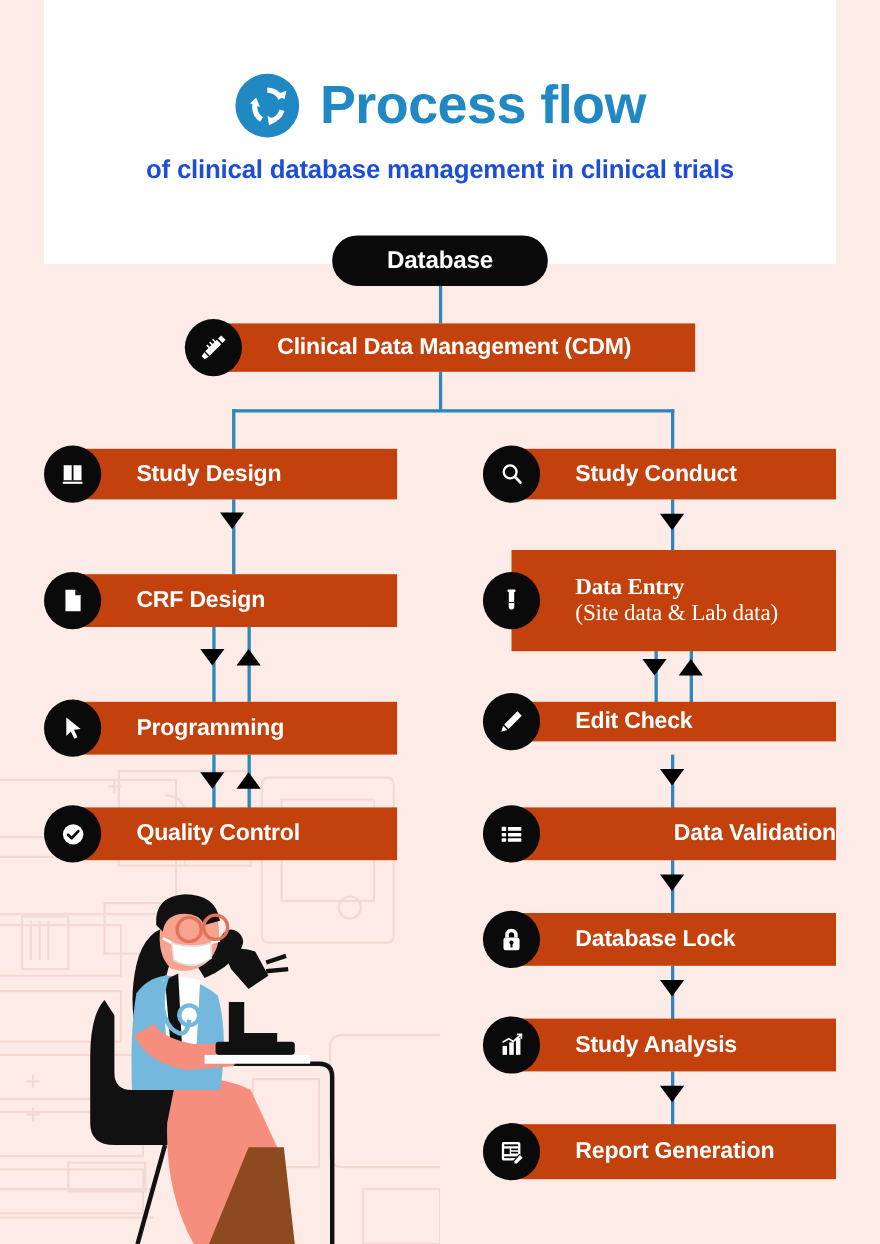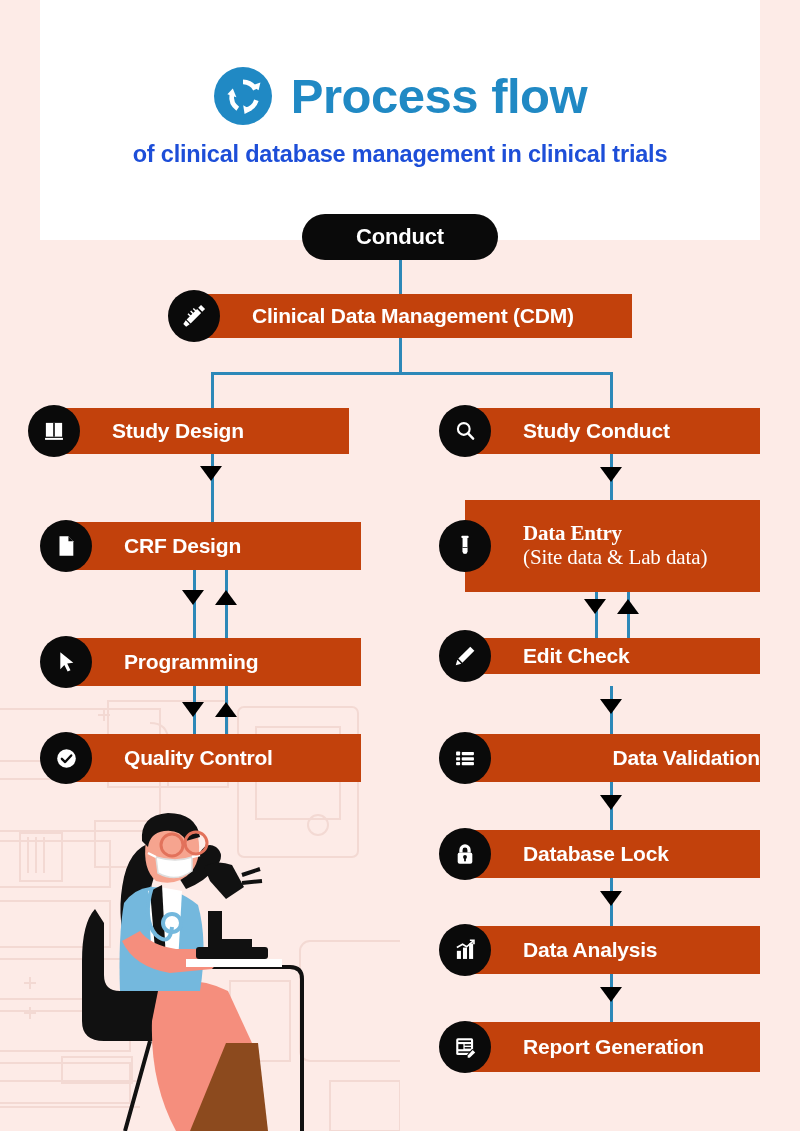--- a/index.html
+++ b/index.html
@@ -206,42 +206,42 @@
   <div class="conn vline" style="left:610px;top:782px;height:68px;"></div>
   <div class="arrow arrow-down" style="left:600px;top:795px;"></div>
 
   <div class="conn vline" style="left:610px;top:878px;height:68px;"></div>
   <div class="arrow arrow-down" style="left:600px;top:891px;"></div>
 
   <div class="conn vline" style="left:610px;top:974px;height:68px;"></div>
   <div class="arrow arrow-down" style="left:600px;top:987px;"></div>
 
   <div class="protocol">
-    <span>Conduct</span>
+    <span>Database</span>
   </div>
 
   <div class="node" style="left:168px;top:294px;width:464px;height:44px;">
     <div class="node-box" style="left:26px;right:0;width:438px;padding-left:58px;">
       <span class="node-label">Clinical Data Management (CDM)</span>
     </div>
     <div class="node-icon">
       <svg viewBox="0 0 32 32" width="30" height="30">
           <g fill="#ffffff">
         <path d="M23.5 4.2 L27.8 8.5 L24.8 11.5 L20.5 7.2 Z"></path>
         <path d="M19.3 8.4 L23.6 12.7 L12.4 23.9 L8.1 19.6 Z"></path>
         <path d="M7.2 20.6 L11.4 24.8 L7.6 27.4 L4.6 24.4 Z"></path>
         <rect x="14.2" y="9.6" width="7" height="1.6" transform="rotate(45 17.7 10.4)"></rect>
         <rect x="11.4" y="12.4" width="7" height="1.6" transform="rotate(45 14.9 13.2)"></rect>
         <rect x="8.6" y="15.2" width="7" height="1.6" transform="rotate(45 12.1 16)"></rect>
       </g>
         </svg>
     </div>
   </div>
 
-  <div class="node" style="left:28px;top:408px;width:321px;height:46px;">
+  <div class="node" style="left:40px;top:408px;width:321px;height:46px;">
     <div class="node-box" style="left:26px;right:0;width:295px;padding-left:58px;">
       <span class="node-label">Study Design</span>
     </div>
     <div class="node-icon">
       <svg viewBox="0 0 32 32" width="26" height="26">
           <g fill="#ffffff">
         <path d="M6 6 h20 v17 h-20 z"></path>
         <rect x="5" y="24.5" width="22" height="2.4"></rect>
         <rect x="15" y="6" width="2" height="17" fill="#0a0a0a"></rect>
       </g>
@@ -362,21 +362,21 @@
         <rect x="7" y="14" width="18" height="14" rx="2.5"></rect>
         <circle cx="16" cy="19.6" r="2.4" fill="#0a0a0a"></circle>
         <rect x="14.9" y="20" width="2.2" height="5" fill="#0a0a0a"></rect>
       </g>
         </svg>
     </div>
   </div>
 
   <div class="node" style="left:439px;top:926px;width:321px;height:48px;">
     <div class="node-box" style="left:26px;right:0;width:295px;padding-left:58px;">
-      <span class="node-label">Data Analysis</span>
+      <span class="node-label">Study Analysis</span>
     </div>
     <div class="node-icon">
       <svg viewBox="0 0 32 32" width="26" height="26">
           <g fill="#ffffff">
         <rect x="6" y="17" width="5" height="10"></rect>
         <rect x="13.5" y="13" width="5" height="14"></rect>
         <rect x="21" y="8" width="5" height="19"></rect>
         <path d="M6 13 L13 9 L18 12 L26 5" fill="none" stroke="#ffffff" stroke-width="2"></path>
         <path d="M22 4 L27 4 L27 9" fill="none" stroke="#ffffff" stroke-width="2"></path>
       </g>

